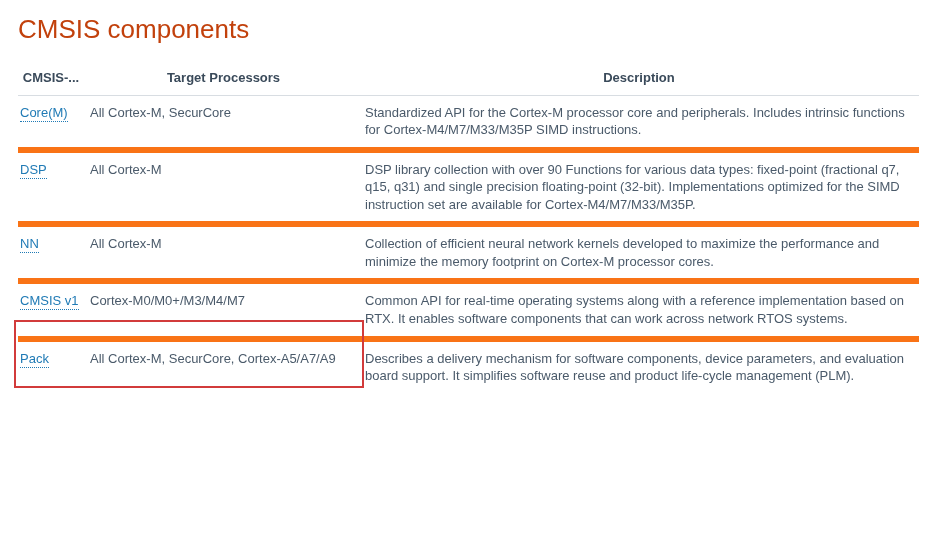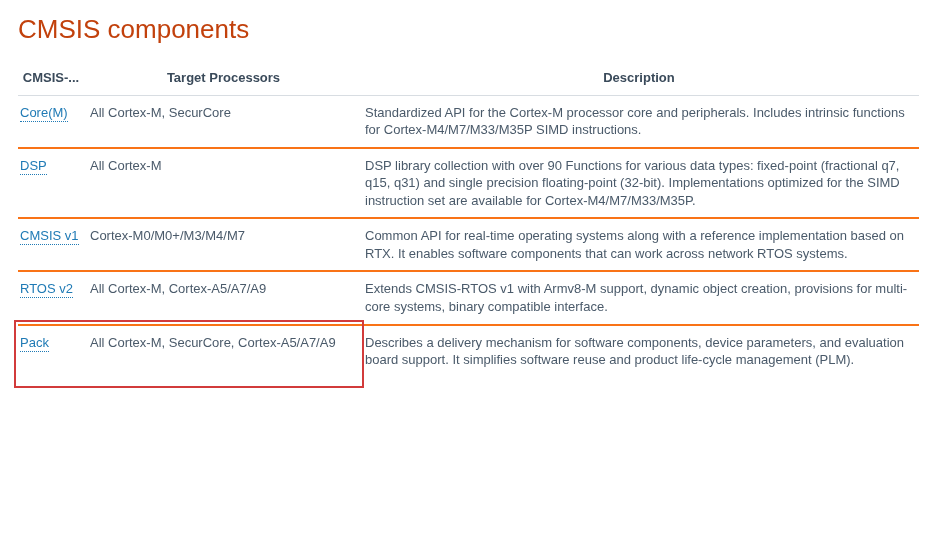--- a/index.html
+++ b/index.html
@@ -34,21 +34,21 @@
     padding: 8px 6px 8px 2px;
     border-bottom: 1px solid #d8dde2;
     font-size: 13px;
     vertical-align: bottom;
     white-space: nowrap;
     overflow: hidden;
     text-overflow: ellipsis;
   }
   td {
     padding: 8px 6px 8px 2px;
-    border-bottom: 2px solid #f97316;
+    border-bottom: 6px solid #f97316;
     vertical-align: top;
     color: #4a5a6a;
   }
   tr:last-child td { border-bottom: none; }
   a.comp {
     color: #1f7ab5;
     text-decoration: none;
     border-bottom: 1px dotted #1f7ab5;
     padding-bottom: 1px;
   }
@@ -83,28 +83,28 @@
           <td><a class="comp" href="#">Core(M)</a></td>
           <td>All Cortex-M, SecurCore</td>
           <td>Standardized API for the Cortex-M processor core and peripherals. Includes intrinsic functions for Cortex-M4/M7/M33/M35P SIMD instructions.</td>
         </tr>
         <tr>
           <td><a class="comp" href="#">DSP</a></td>
           <td>All Cortex-M</td>
           <td>DSP library collection with over 90 Functions for various data types: fixed-point (fractional q7, q15, q31) and single precision floating-point (32-bit). Implementations optimized for the SIMD instruction set are available for Cortex-M4/M7/M33/M35P.</td>
         </tr>
         <tr>
+          <td><a class="comp" href="#">NN</a></td>
+          <td>All Cortex-M</td>
+          <td>Collection of efficient neural network kernels developed to maximize the performance and minimize the memory footprint on Cortex-M processor cores.</td>
+        </tr>
+        <tr>
           <td><a class="comp" href="#">CMSIS v1</a></td>
           <td>Cortex-M0/M0+/M3/M4/M7</td>
           <td>Common API for real-time operating systems along with a reference implementation based on RTX. It enables software components that can work across network RTOS systems.</td>
-        </tr>
-        <tr>
-          <td><a class="comp" href="#">RTOS v2</a></td>
-          <td>All Cortex-M, Cortex-A5/A7/A9</td>
-          <td> Extends CMSIS-RTOS v1 with Armv8-M support, dynamic object creation, provisions for multi-core systems, binary compatible interface.</td>
         </tr>
         <tr>
           <td><a class="comp" href="#">Pack</a></td>
           <td>All Cortex-M, SecurCore, Cortex-A5/A7/A9</td>
           <td>Describes a delivery mechanism for software components, device parameters, and evaluation board support. It simplifies software reuse and product life-cycle management (PLM).</td>
         </tr>
       </tbody>
   </table>
   <div class="hl-box" id="hl" style="left: -4px; top: 259px; width: 350px; height: 68px;"></div>
 </div>

